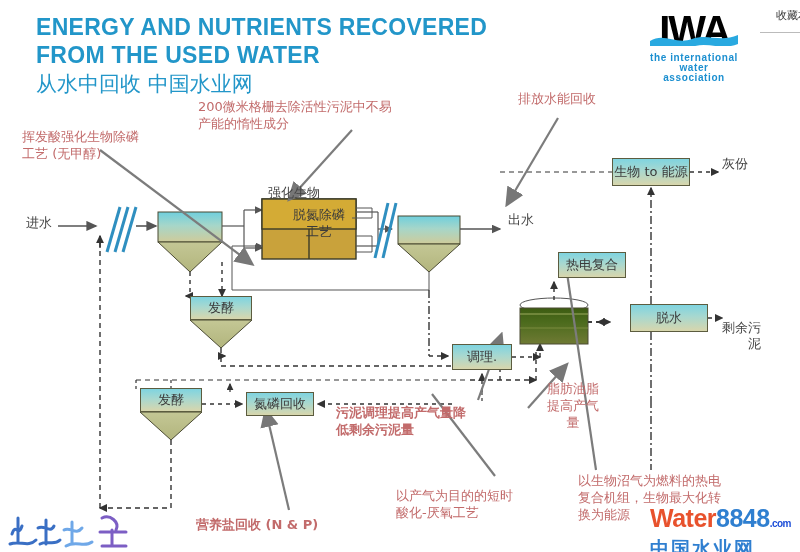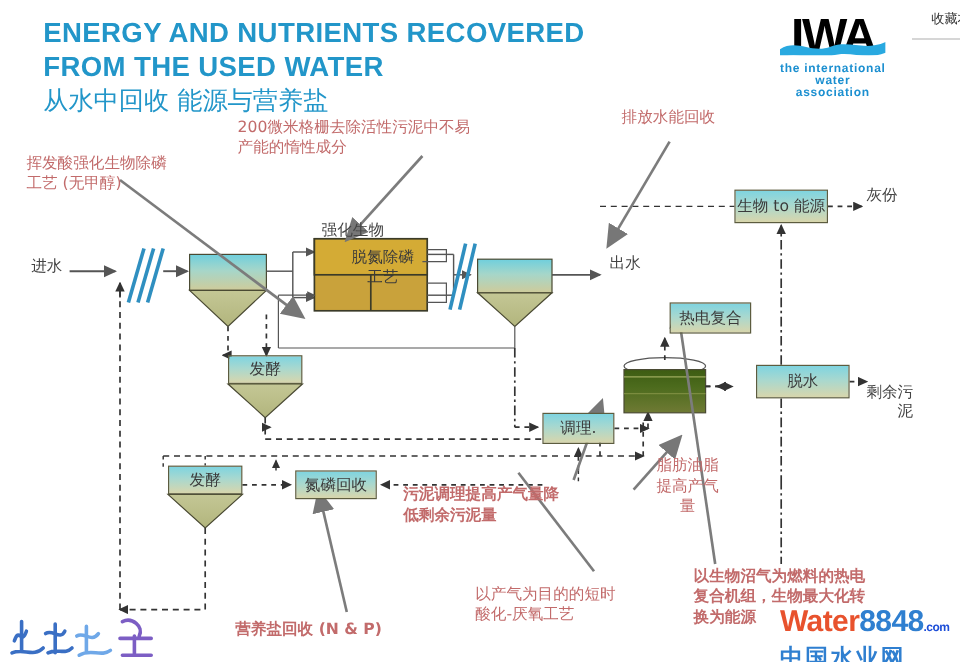--- a/index.html
+++ b/index.html
@@ -183,21 +183,21 @@
     color: #2f7fd0;
   }
 </style>
 </head>
 <body>
 
 <div id="page">
 
   <div class="title-en l1">ENERGY AND NUTRIENTS RECOVERED</div>
   <div class="title-en l2">FROM THE USED WATER</div>
-  <div class="title-cn">从水中回收 能源与营养盐</div>
+  <div class="title-cn">从水中回收 中国水业网</div>
 
   <div class="iwa">
     <div class="iwa-mark">
       <div class="iwa-letters">IWA</div>
       <svg class="iwa-wave" viewBox="0 0 88 14">
         <path d="M0,9 C14,0 26,13 42,7 C58,1 70,11 88,3 L88,12 C70,19 58,9 42,15 C26,21 14,9 0,17 Z" fill="#29a9e0"></path>
       </svg>
     </div>
     <div class="iwa-sub">
       <div>the international</div>
@@ -400,21 +400,21 @@
   <div class="anno" style="left:22px; top:128px; width:180px;">挥发酸强化生物除磷
 工艺 (无甲醇)</div>
   <div class="anno" style="left:518px; top:90px; width:130px;">排放水能回收</div>
   <div class="anno" style="left:336px; top:404px; width:180px;font-weight:bold;">污泥调理提高产气量降
 低剩余污泥量</div>
   <div class="anno" style="left:542px; top:380px; width:62px; text-align:center;">脂肪油脂
 提高产气
 量</div>
   <div class="anno" style="left:396px; top:487px; width:180px;">以产气为目的的短时
 酸化-厌氧工艺</div>
-  <div class="anno" style="left:578px; top:472px; width:170px;font-weight:bold;">以生物沼气为燃料的热电
+  <div class="anno" style="left:578px; top:472px; width:170px;">以生物沼气为燃料的热电
 复合机组，生物最大化转
 换为能源</div>
   <div class="anno" style="left:196px; top:516px; width:200px; font-weight:bold;">营养盐回收 (N &amp; P)</div>
 
   <div class="wm-left">
     <svg viewBox="0 0 130 50" width="130" height="50">
       <g stroke="#3a6fc4" stroke-width="3" fill="none" stroke-linecap="round">
         <path d="M6,34 C10,22 12,38 16,26 M12,18 L12,42 M4,44 C14,40 22,48 30,40"></path>
         <path d="M40,20 L40,44 M32,28 C38,24 44,34 48,26 M34,44 C42,40 48,46 54,40"></path>
       </g>

